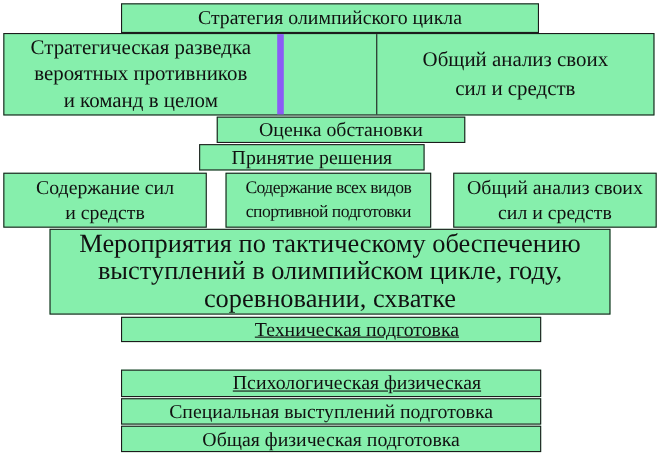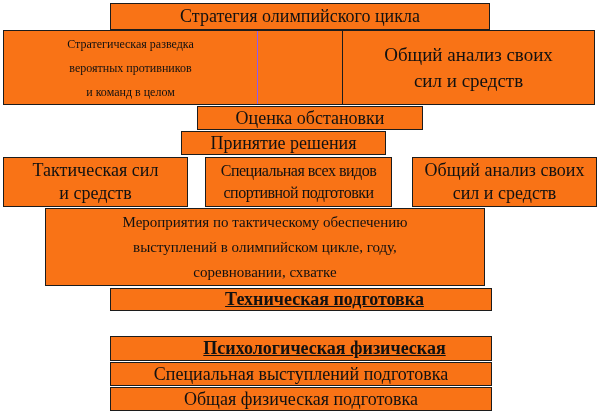--- a/index.html
+++ b/index.html
@@ -12,57 +12,57 @@
   #canvas {
     position: relative;
     width: 600px; height: 417px;
     background: #ffffff;
     overflow: hidden;
   }
   .box {
     position: absolute;
     box-sizing: border-box;
     border: 1px solid #1c1c1c;
-    background: #f97316;
+    background: #86efac;
     display: flex;
     align-items: center;
     justify-content: center;
     text-align: center;
     white-space: pre-line;
     line-height: 1.25;
   }
   
   .b-title   { left: 110px; top: 3px;   width: 380px; height: 27px; font-size: 18px; }
   
   .b-row2    { left: 3px;   top: 30px;  width: 592px; height: 75px; padding: 0; display: flex; align-items: stretch; }
   .cell {
     box-sizing: border-box;
     display: flex; align-items: center; justify-content: center;
     text-align: center; white-space: pre-line;
   }
-  .cell-recon   { width: 254px; border-right: 1px solid #8b5cf6; font-size: 12px; line-height: 24px; }
+  .cell-recon   { width: 254px; border-right: 6px solid #8b5cf6; font-size: 19px; line-height: 24px; }
   .cell-spacer  { width: 85px;  border-right: 1px solid #1c1c1c; }
   .cell-selfan  { flex: 1; font-size: 19px; line-height: 26px; }
   
   .b-assess  { left: 197px; top: 106px; width: 226px; height: 24px; font-size: 18px; }
   .b-decide  { left: 181px; top: 131px; width: 205px; height: 24px; font-size: 18px; }
   
   .b-mask    { left: 3px;   top: 157px; width: 185px; height: 50px; font-size: 18px; line-height: 23px; }
   .b-content { left: 205px; top: 157px; width: 187px; height: 50px; font-size: 16px; letter-spacing: -0.5px; line-height: 22px; }
   .b-selfan2 { left: 412px; top: 157px; width: 185px; height: 50px; font-size: 18px; line-height: 23px; }
   
-  .b-events  { left: 45px;  top: 208px; width: 440px; height: 78px; font-size: 15px; line-height: 25px; }
+  .b-events  { left: 45px;  top: 208px; width: 510px; height: 78px; font-size: 24px; line-height: 25px; }
   
   .prep      { left: 110px; width: 382px; font-size: 18px; }
   .prep-0 { top: 288px; height: 23px; }
   .prep-1 { top: 312px; height: 23px; }
   .prep-2 { top: 336px; height: 25px; }
   .prep-3 { top: 362px; height: 24px; }
   .prep-4 { top: 387px; height: 24px; }
-  .emphasis { font-weight: bold; text-decoration: underline; padding-left: 47px; }
+  .emphasis { font-weight: normal; text-decoration: underline; padding-left: 47px; }
 </style>
 </head>
 <body>
 
 <div id="canvas">
 
   <div class="box b-title">Стратегия олимпийского цикла</div>
 
   <div class="box b-row2">
     <div class="cell cell-recon">Стратегическая разведка
@@ -70,24 +70,24 @@
 и команд в целом</div>
     <div class="cell cell-spacer"></div>
     <div class="cell cell-selfan">Общий анализ своих
 сил и средств</div>
   </div>
 
   <div class="box b-assess">Оценка обстановки</div>
 
   <div class="box b-decide">Принятие решения</div>
 
-  <div class="box b-mask">Тактическая сил
+  <div class="box b-mask">Содержание сил
 и средств</div>
 
-  <div class="box b-content">Специальная всех видов
+  <div class="box b-content">Содержание всех видов
 спортивной подготовки</div>
 
   <div class="box b-selfan2">Общий анализ своих
 сил и средств</div>
 
   <div class="box b-events">Мероприятия по тактическому обеспечению
 выступлений в олимпийском цикле, году,
 соревновании, схватке</div>
 
   <div class="box prep prep-0 emphasis">Техническая подготовка</div>

